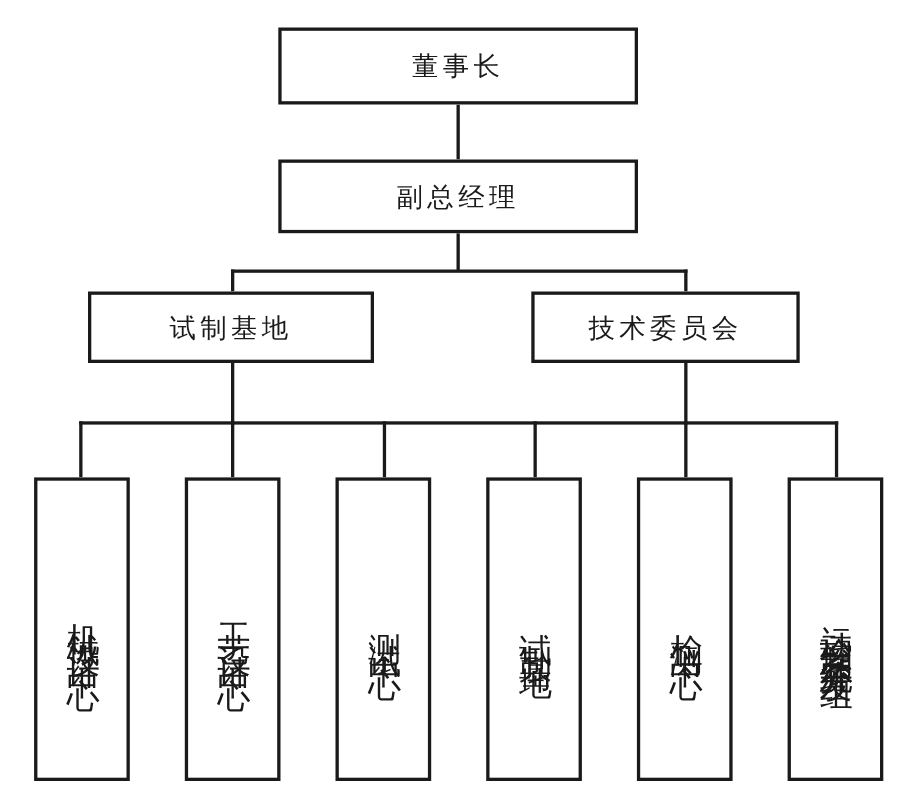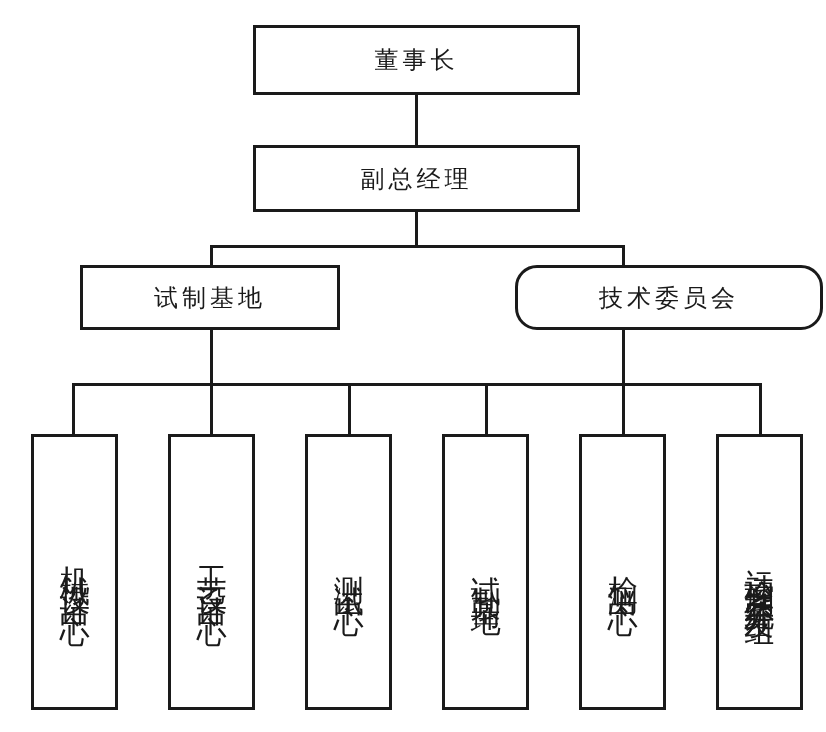--- a/index.html
+++ b/index.html
@@ -81,21 +81,21 @@
 
   <div class="conn v" style="left:415px; top:212px; height:35px;"></div>
   <div class="conn h" style="left:210px; top:245px; width:415px;"></div>
   <div class="conn v" style="left:210px; top:245px; height:20px;"></div>
   <div class="conn v" style="left:622px; top:245px; height:20px;"></div>
 
   <div class="node horiz" style="left:80px; top:265px; width:260px; height:65px;">
     <span class="node-label">试制基地</span>
   </div>
 
-  <div class="node horiz" style="left:515px; top:265px; width:308px; height:65px;border-radius:22px;">
+  <div class="node horiz" style="left:483px; top:265px; width:244px; height:65px;">
     <span class="node-label">技术委员会</span>
   </div>
 
   <div class="conn v" style="left:210px; top:330px; height:56px;"></div>
   <div class="conn v" style="left:622px; top:330px; height:56px;"></div>
 
   <div class="conn h" style="left:72px; top:383px; width:690px;"></div>
 
   <div class="conn v" style="left:72px; top:383px; height:51px;"></div>
   <div class="conn v" style="left:210px; top:383px; height:51px;"></div>

